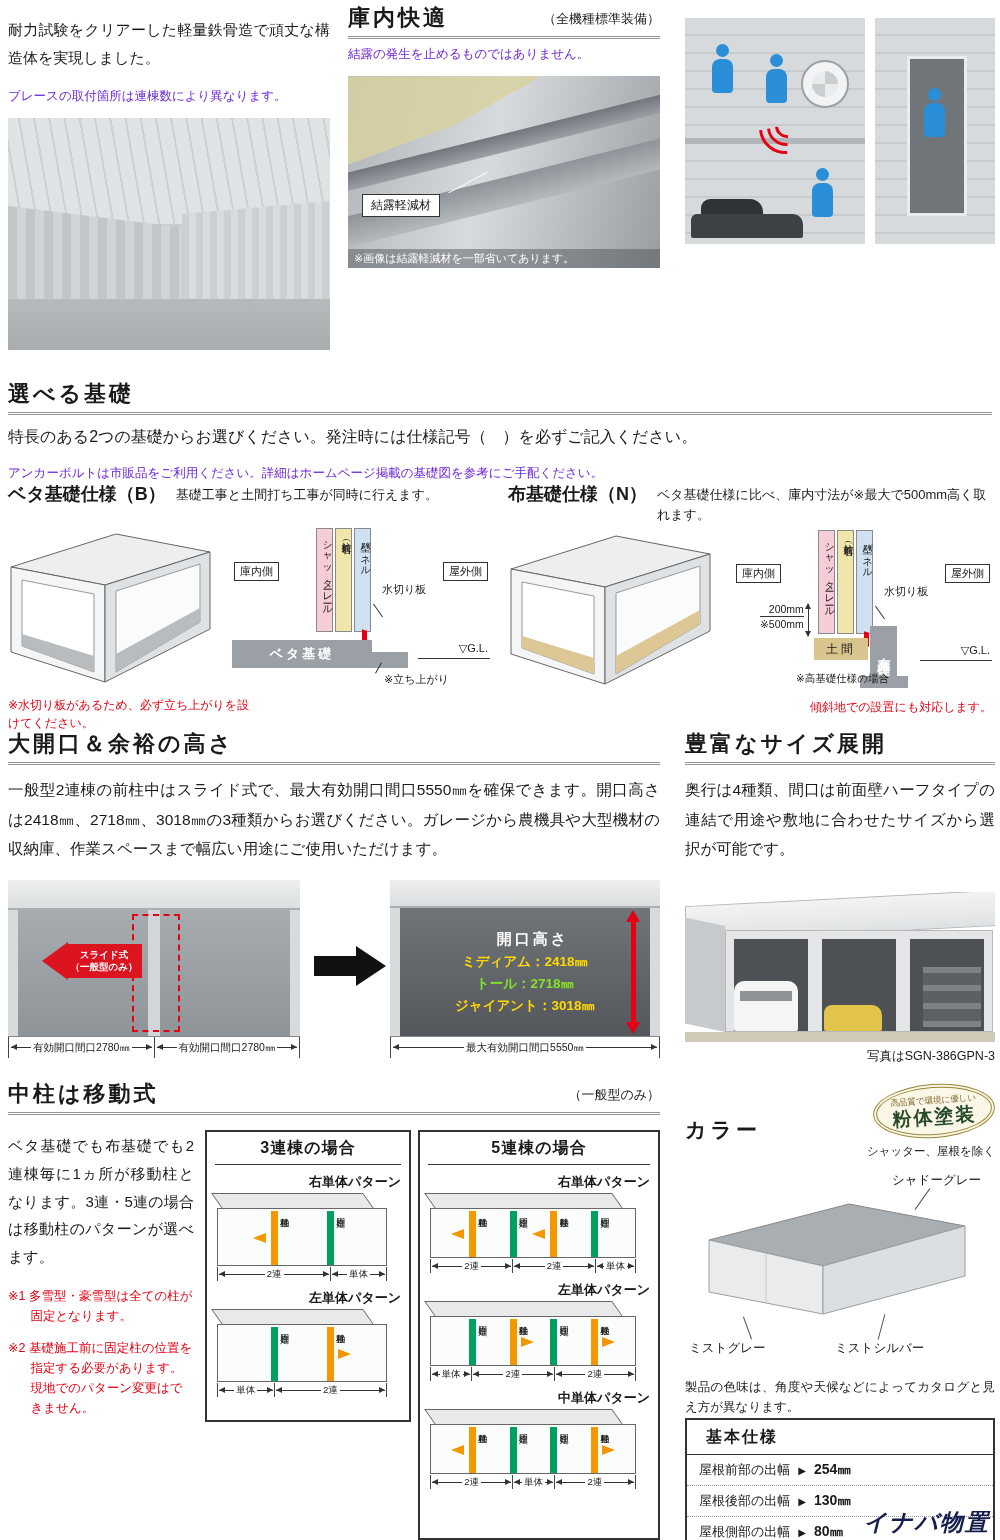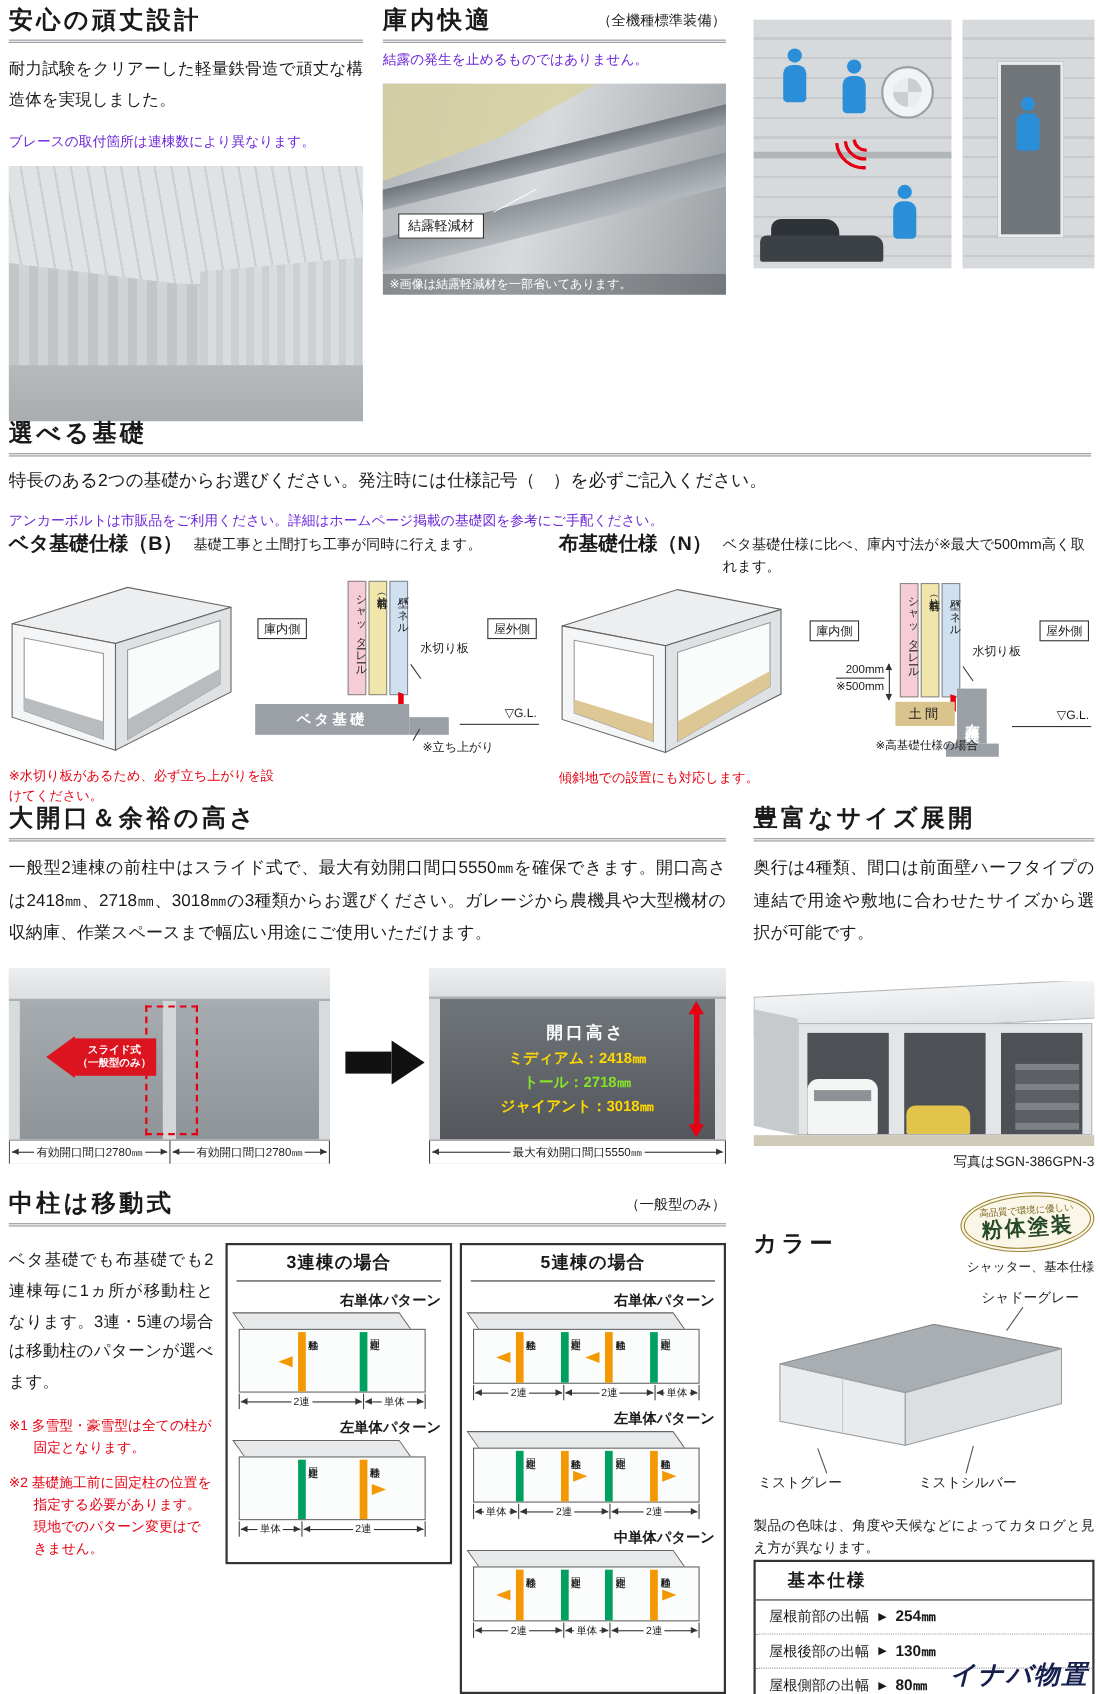--- a/index.html
+++ b/index.html
@@ -98,21 +98,21 @@
             color:#fff; font-weight:bold; font-size:13px; letter-spacing:3px;
             display:flex; align-items:center; justify-content:center;}
   .xs-slab-step {position:absolute; left:140px; top:128px; width:36px; height:16px; background:#9aa0a5;}
   .xs-gl {position:absolute; right:2px; top:118px;}
   .xs-gl-line {position:absolute; right:0; top:134px; width:72px; height:1px; background:#333;}
   .xs-rise-lbl {position:absolute; left:152px; top:148px;}
   .xs-rise-line {position:absolute; left:146px; top:138px; width:1px; height:12px; background:#333;
                  transform:rotate(30deg);}
   .fnd-note {font-size:12px; line-height:1.5; margin-top:4px;}
   .fnd-note.beta {width:250px;}
-  .fnd-note.nuno {text-align:left;}
+  .fnd-note.nuno {text-align:right;}
   .xs-dim {position:absolute; left:26px; top:76px; text-align:right; font-size:10.5px; line-height:1.35;}
   .xs-dim .d1 {border-bottom:1px solid #333;}
   .xs-dim-arrow {position:absolute; left:74px; top:78px; width:1px; height:32px; background:#333;}
   .xs-dim-arrow::before {content:""; position:absolute; top:-1px; left:-3px;
       border-left:3.5px solid transparent; border-right:3.5px solid transparent; border-bottom:6px solid #333;}
   .xs-dim-arrow::after {content:""; position:absolute; bottom:-1px; left:-3px;
       border-left:3.5px solid transparent; border-right:3.5px solid transparent; border-top:6px solid #333;}
   .xs-doma {position:absolute; left:80px; top:112px; width:54px; height:22px; background:#d9c48e;
             display:flex; align-items:center; justify-content:center; font-size:12px; letter-spacing:3px;}
   .xs-nuno-base {position:absolute; left:136px; top:100px; width:27px; height:50px; background:#9aa0a5;
@@ -233,44 +233,41 @@
   .ld {position:absolute; width:1px; background:#555;}
   .ld1 {right:72px; top:104px; height:26px; transform:rotate(35deg);}
   .ld2 {left:62px; top:234px; height:24px; transform:rotate(-20deg);}
   .ld3 {left:196px; top:232px; height:26px; transform:rotate(15deg);}
   .color-garage {position:absolute; left:14px; top:114px; width:276px; height:120px;}
   .lbl-mist {position:absolute; left:4px; top:258px; font-size:12.5px;}
   .lbl-silver {position:absolute; left:150px; top:258px; font-size:12.5px;}
   .color-note {position:absolute; left:0; top:282px; font-size:12.5px; line-height:1.6; text-align:justify;}
   #specs-box {position:absolute; left:0; top:336px; width:310px; border:2px solid #333;
               box-sizing:border-box; background:#fff;}
-  .specs-title {font-size:16px; font-weight:bold; padding:7px 29px 6px; border-bottom:1.5px solid #333;
+  .specs-title {font-size:16px; font-weight:bold; padding:7px 19px 6px; border-bottom:1.5px solid #333;
                 letter-spacing:2px;}
   .spec-row {display:flex; align-items:center; padding:6px 12px; font-size:13px;}
   .spec-row + .spec-row {border-top:1px dotted #999;}
   .spec-arrow {margin:0 8px; font-size:10px;}
   .spec-value {font-weight:bold; font-size:14px;}
   .logo {position:absolute; right:10px; bottom:2px; font-size:23px; font-weight:bold; font-style:italic;
          color:#151f4e; letter-spacing:2px;}
 
   
   #sec-sturdy {left:8px; top:6px; width:322px;}
   #sec-comfort {left:348px; top:6px; width:312px;}
   #sec-options {left:685px; top:6px; width:310px;}
   #sec-opening .body-text, #sec-sizes .body-text {font-size:15.5px; line-height:1.9;}
 </style>
 </head>
 <body>
 
 <div class="page">
 
   <section class="sec" id="sec-sturdy">
-    <div class="h2row">
-      <span class="h2">安心の頑丈設計</span>
-    </div>
     <p class="body-text">耐力試験をクリアーした軽量鉄骨造で頑丈な構造体を実現しました。</p>
     <p class="red-note">ブレースの取付箇所は連棟数により異なります。</p>
     <div class="photo" id="photo-interior">
       <div class="pi-ceil"></div>
       <div class="pi-wall-l"></div>
       <div class="pi-wall-r"></div>
       <div class="pi-floor"></div>
     </div>
   </section>
 
@@ -694,21 +691,21 @@
         </div>
       </div>
     </div>
   </section>
 
   <section class="sec" id="sec-color">
     <div class="stamp">
       <span class="stamp-top">高品質で環境に優しい</span>
       <span class="stamp-main">粉体塗装</span>
     </div>
-    <div class="stamp-note">シャッター、基本仕様</div>
+    <div class="stamp-note">シャッター、屋根を除く</div>
     <div class="color-title">カラー</div>
     <div class="lbl-shadow">シャドーグレー</div>
     <i class="ld ld1"></i>
     <svg class="color-garage" viewBox="0 0 276 120">
       <polygon points="10,44 150,8 266,30 124,70" fill="#a9aeb3" stroke="#888"></polygon>
       <polygon points="10,44 124,70 124,118 10,96" fill="#e9ebec" stroke="#9aa0a4"></polygon>
       <line x1="67" y1="57" x2="67" y2="107" stroke="#c6cacd"></line>
       <polygon points="124,70 266,30 266,80 124,118" fill="#dcdfe1" stroke="#9aa0a4"></polygon>
     </svg>
     <i class="ld ld2"></i>

